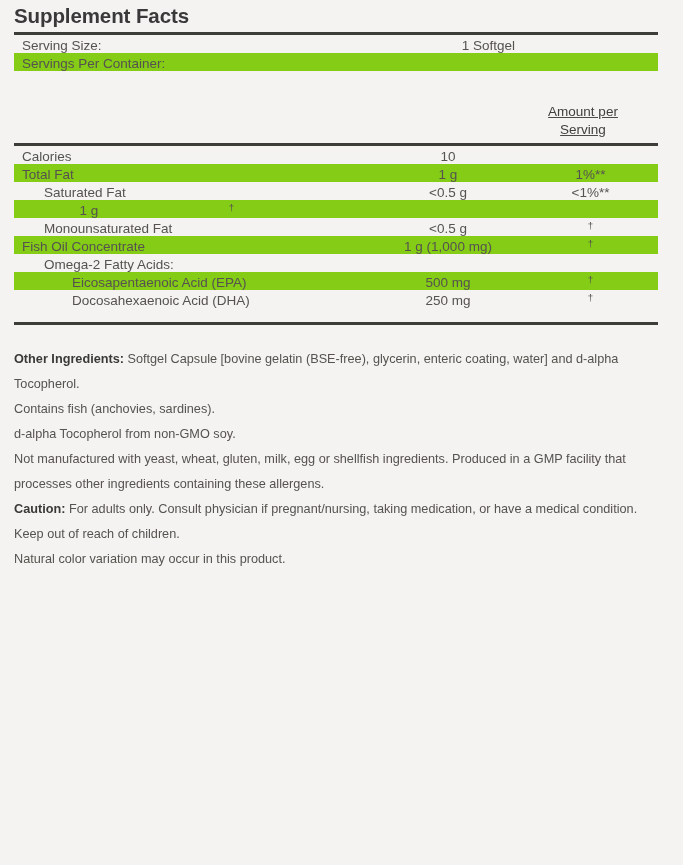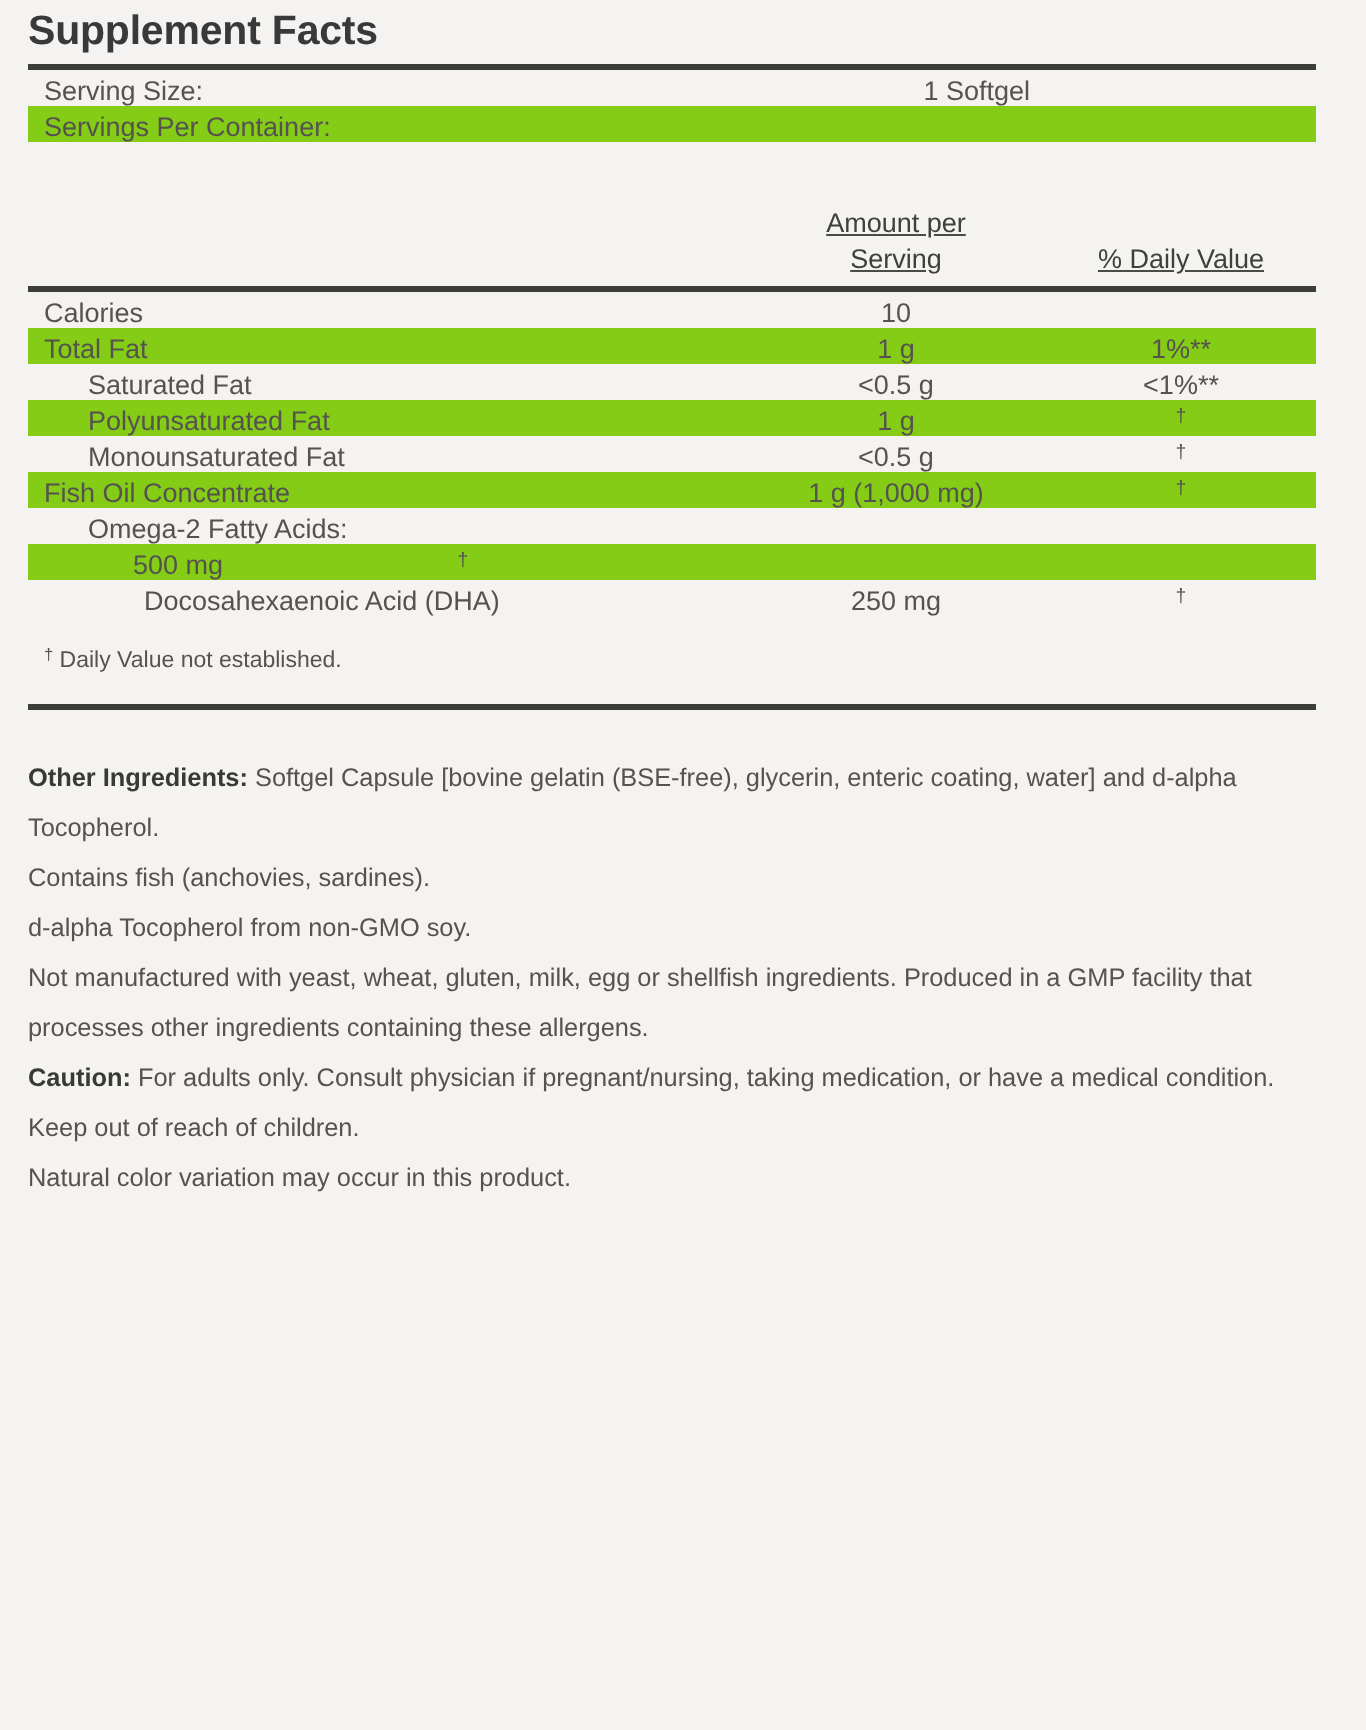--- a/index.html
+++ b/index.html
@@ -175,21 +175,20 @@
   </div>
 
   <div class="spacer-row"></div>
 
   <div class="head-block">
     <span class="head-spacer"></span>
     <span class="head-amount">
       <span>Amount per</span><br>
       <span>Serving</span>
     </span>
-    <span class="head-dv">% Daily Value</span>
   </div>
 
   <div class="rule-mid"></div>
 
   <div class="facts-table" id="nutrient-rows">
       <div class="frow stripe-gray">
         <span class="fname">Calories</span>
         <span class="famount">10</span>
         <span class="fdv"></span>
       </div>
@@ -197,52 +196,51 @@
         <span class="fname">Total Fat</span>
         <span class="famount">1 g</span>
         <span class="fdv">1%**</span>
       </div>
       <div class="frow stripe-gray">
         <span class="fname ind1">Saturated Fat</span>
         <span class="famount">&lt;0.5 g</span>
         <span class="fdv">&lt;1%**</span>
       </div>
       <div class="frow stripe-white">
-        <span class="fname ind1">Polyunsaturated Fat</span>
         <span class="famount">1 g</span>
         <span class="fdv"><span class="sup">†</span></span>
       </div>
       <div class="frow stripe-gray">
         <span class="fname ind1">Monounsaturated Fat</span>
         <span class="famount">&lt;0.5 g</span>
         <span class="fdv"><span class="sup">†</span></span>
       </div>
       <div class="frow stripe-white">
         <span class="fname">Fish Oil Concentrate</span>
         <span class="famount">1 g (1,000 mg)</span>
         <span class="fdv"><span class="sup">†</span></span>
       </div>
       <div class="frow stripe-gray">
         <span class="fname ind1">Omega-2 Fatty Acids:</span>
         <span class="famount"></span>
         <span class="fdv"></span>
       </div>
       <div class="frow stripe-white">
+        <span class="fname ind2">Eicosapentaenoic Acid (EPA)</span>
         <span class="famount">500 mg</span>
         <span class="fdv"><span class="sup">†</span></span>
       </div>
       <div class="frow stripe-gray">
         <span class="fname ind2">Docosahexaenoic Acid (DHA)</span>
         <span class="famount">250 mg</span>
         <span class="fdv"><span class="sup">†</span></span>
       </div>
     </div>
 
   <div class="footnotes">
-    <div class="footnote"><span class="sup">†</span> Daily Value not established.</div>
   </div>
 
   <div class="rule-thick bottom"></div>
 
   <div class="body-text">
     <p class="para">
       <b>Other Ingredients:</b><span> Softgel Capsule [bovine gelatin (BSE-free), glycerin, enteric coating, water] and d-alpha Tocopherol.</span>
     </p>
     <p class="para">Contains fish (anchovies, sardines).</p>
     <p class="para">d-alpha Tocopherol from non-GMO soy.</p>

